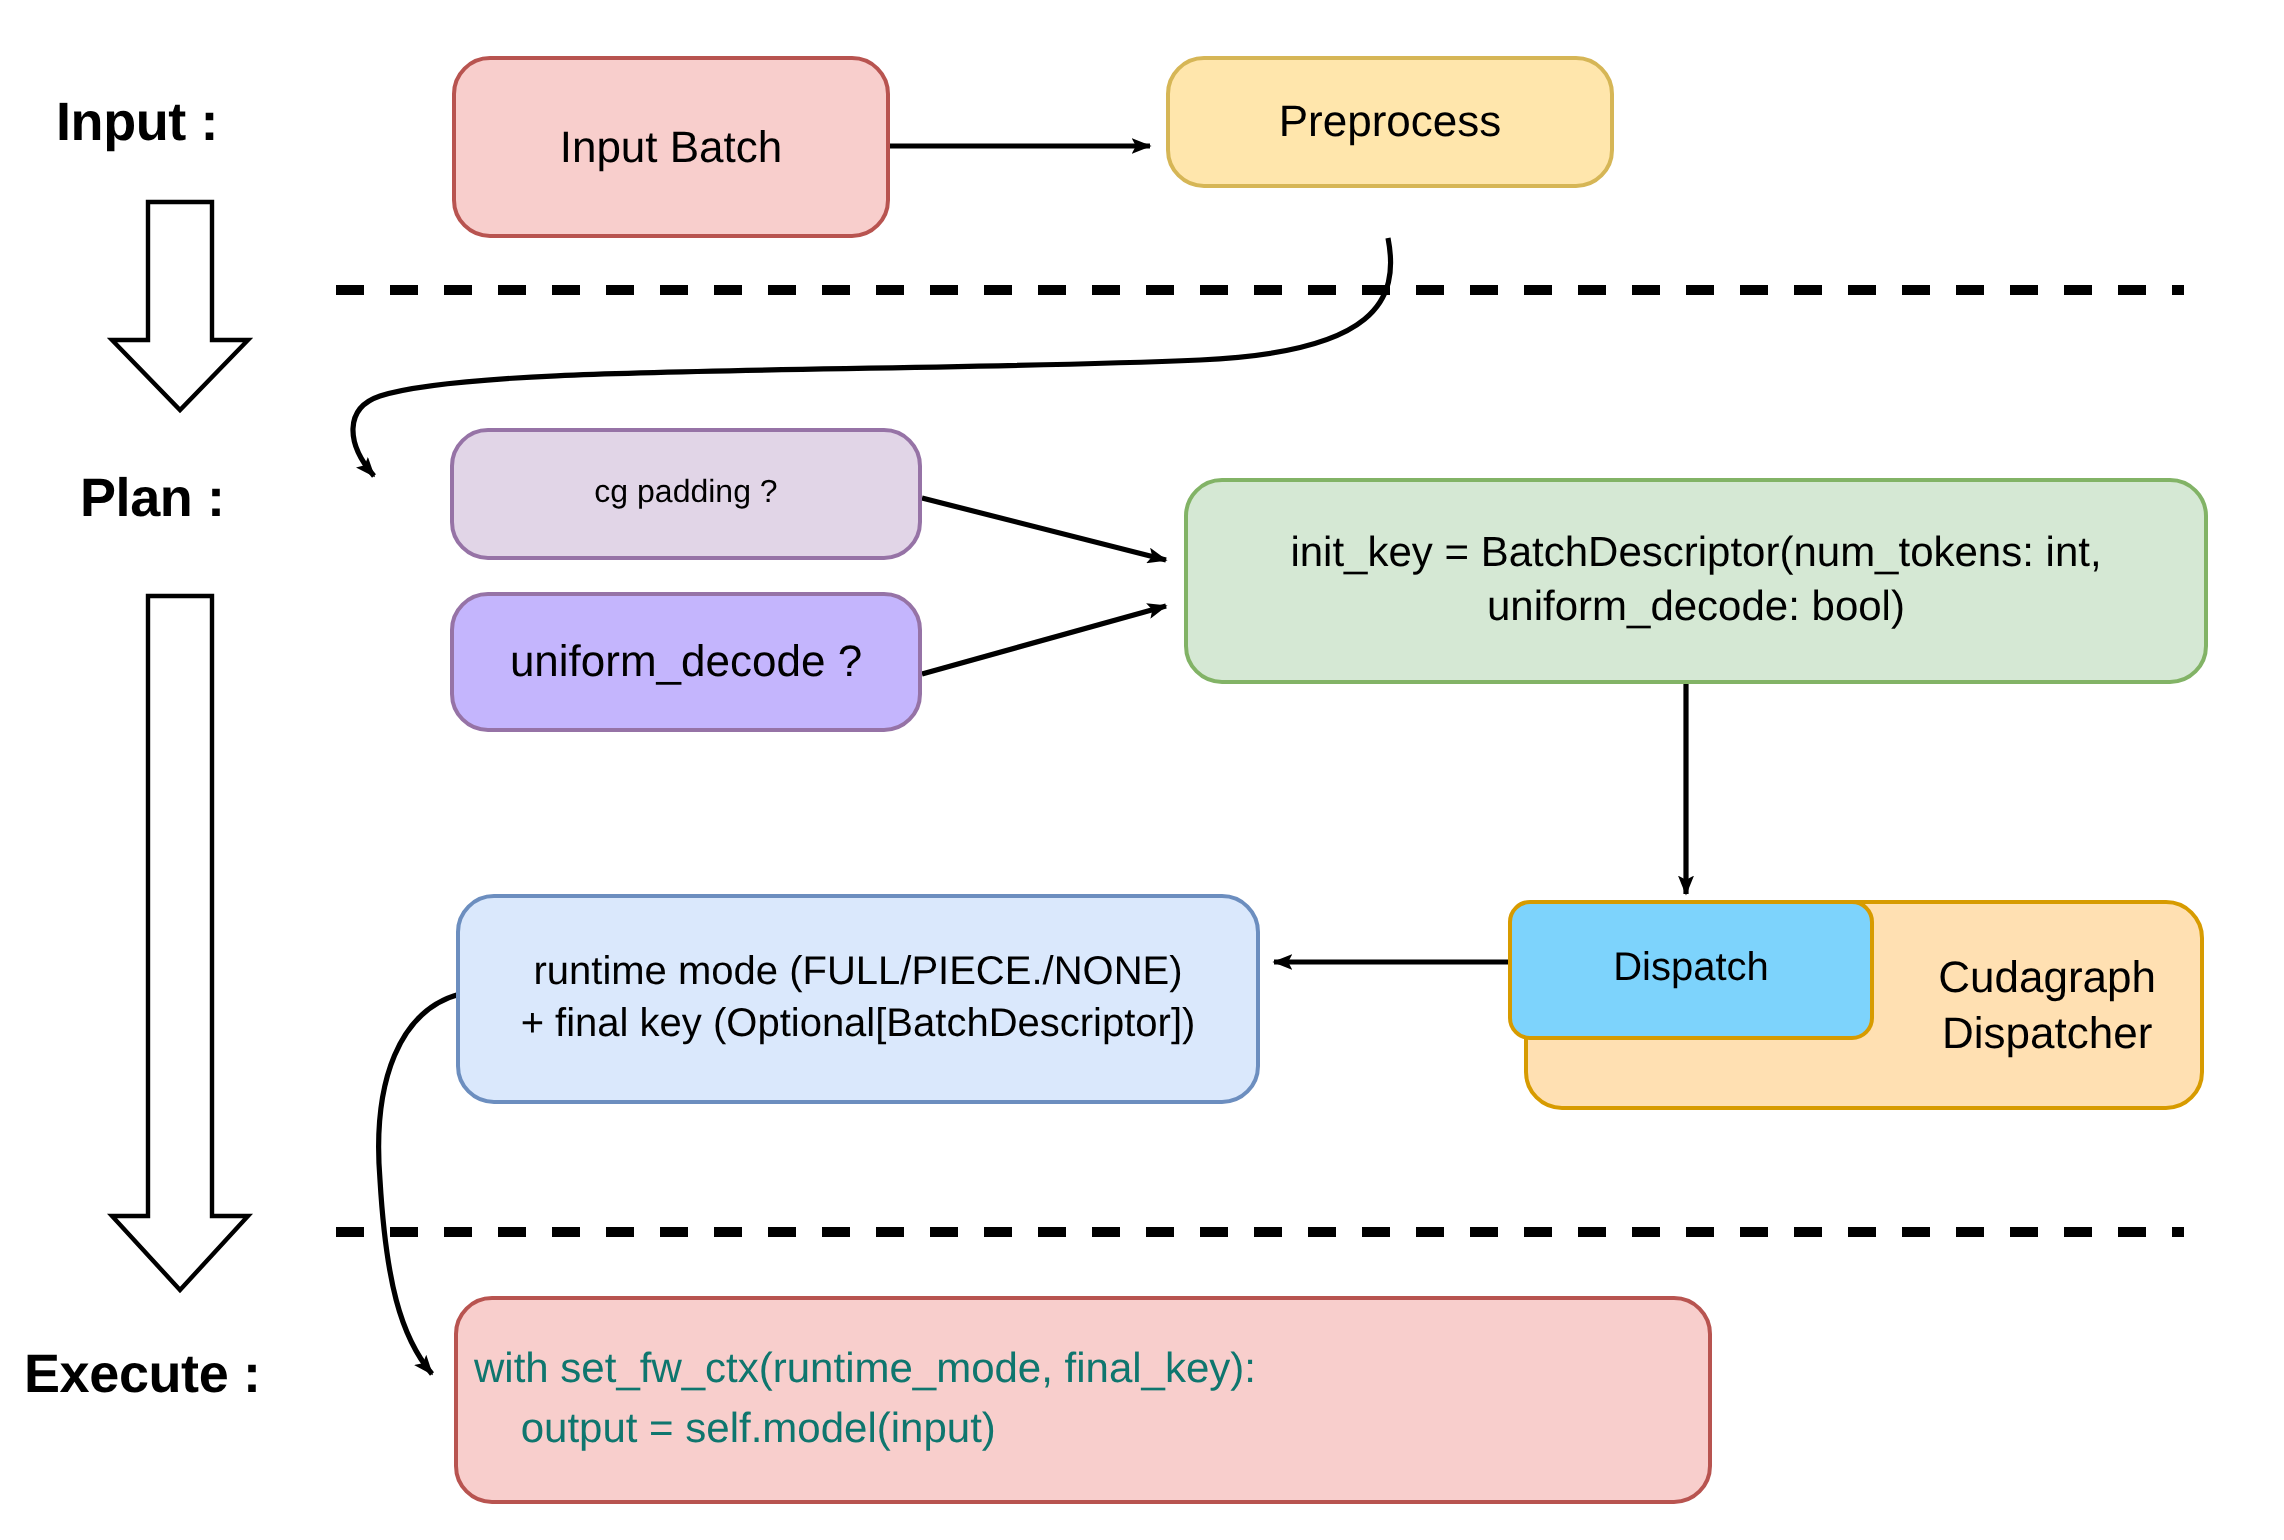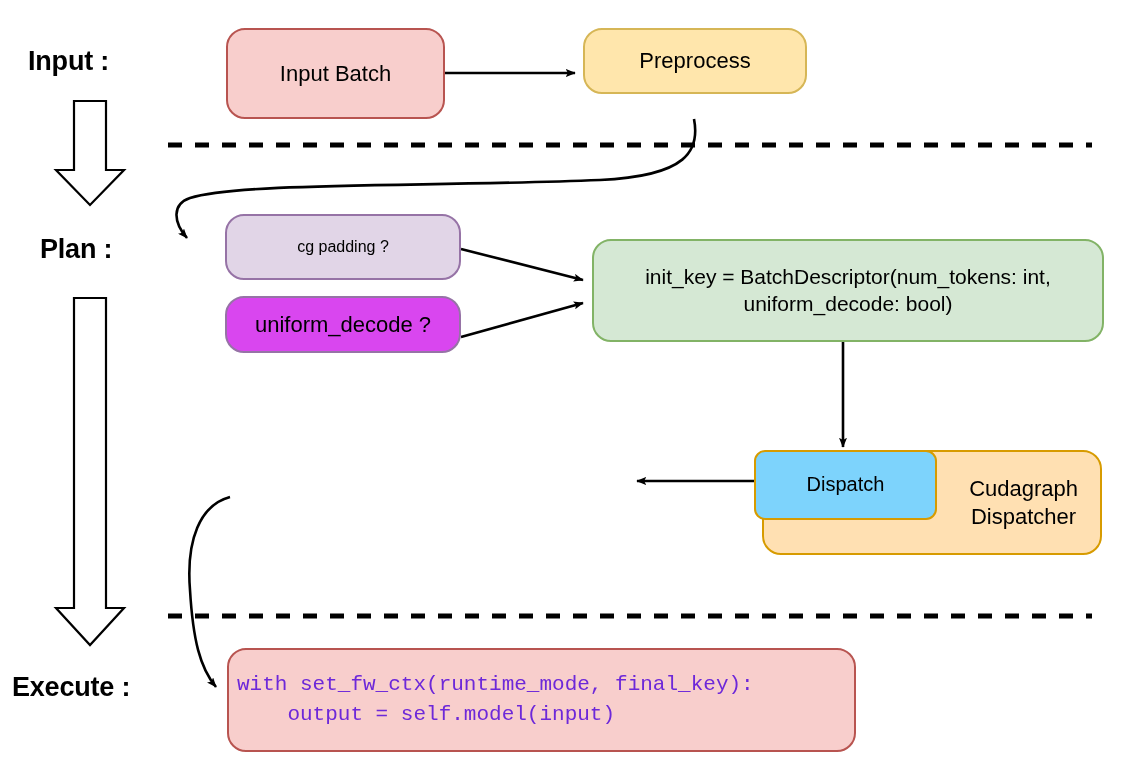--- a/index.html
+++ b/index.html
@@ -59,22 +59,22 @@
     left: 583px; top: 28px; width: 224px; height: 66px;
     background: #ffe6ac; border-color: #d6b656;
     font-size: 22px;
   }
   .n-cgpad {
     left: 225px; top: 214px; width: 236px; height: 66px;
     background: #e1d5e7; border-color: #9673a6;
     font-size: 16px;
   }
   .n-uniform {
-    left: 225px; top: 296px; width: 236px; height: 57px;
-    background: #d946ef; border-color: #9673a6;
+    left: 225px; top: 296px; width: 236px; height: 70px;
+    background: #c4b5fd; border-color: #9673a6;
     font-size: 22px;
   }
   .n-batchdesc {
     left: 592px; top: 239px; width: 512px; height: 103px;
     background: #d5e8d4; border-color: #82b366;
     font-size: 21px;
   }
   .n-dispatcher-outer {
     left: 752px; top: 450px; width: 340px; height: 105px;
     background: #ffe0b2; border-color: #d79b00;
@@ -94,25 +94,25 @@
     background: #dae8fc; border-color: #6c8ebf;
     font-size: 20px;
   }
   .n-code {
     left: 227px; top: 648px; width: 629px; height: 104px;
     background: #f8cecc; border-color: #b85450;
     align-items: center; justify-content: flex-start;
     padding-left: 8px;
   }
   .code-text {
-    font-family: Liberation Mono, monospace;
+    font-family: Liberation Sans, sans-serif;
     font-size: 21px;
     line-height: 1.45;
     white-space: pre;
-    color: #6d28d9;
+    color: #0f766e;
     text-align: left;
   }
   .lbl-input { left: 28px; top: 46px; }
   .lbl-plan  { left: 40px; top: 234px; }
   .lbl-exec  { left: 12px; top: 672px; }
 </style>
 </head>
 <body>
 
 <div id="canvas">
@@ -173,18 +173,22 @@
 
   <div class="node n-dispatcher-outer">
     <span class="node-text">Cudagraph
 Dispatcher</span>
   </div>
 
   <div class="node n-dispatch-inner">
     <span class="node-text">Dispatch</span>
   </div>
 
+  <div class="node n-runtime">
+    <span class="node-text">runtime mode (FULL/PIECE./NONE)
++ final key (Optional[BatchDescriptor])</span>
+  </div>
 
   <div class="node n-code">
     <div class="code-text"><span>with set_fw_ctx(runtime_mode, final_key):</span><br><span>    output = self.model(input)</span></div>
   </div>
 
 </div>
 
 </body></html>

